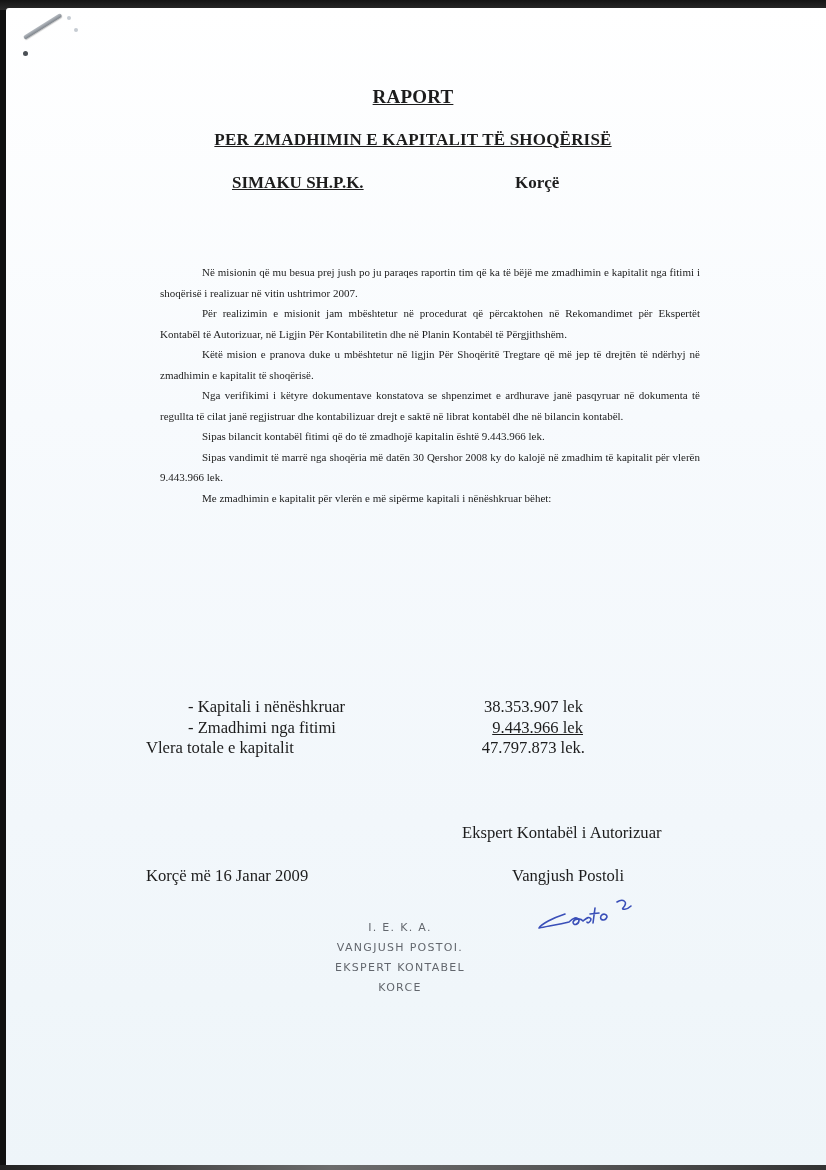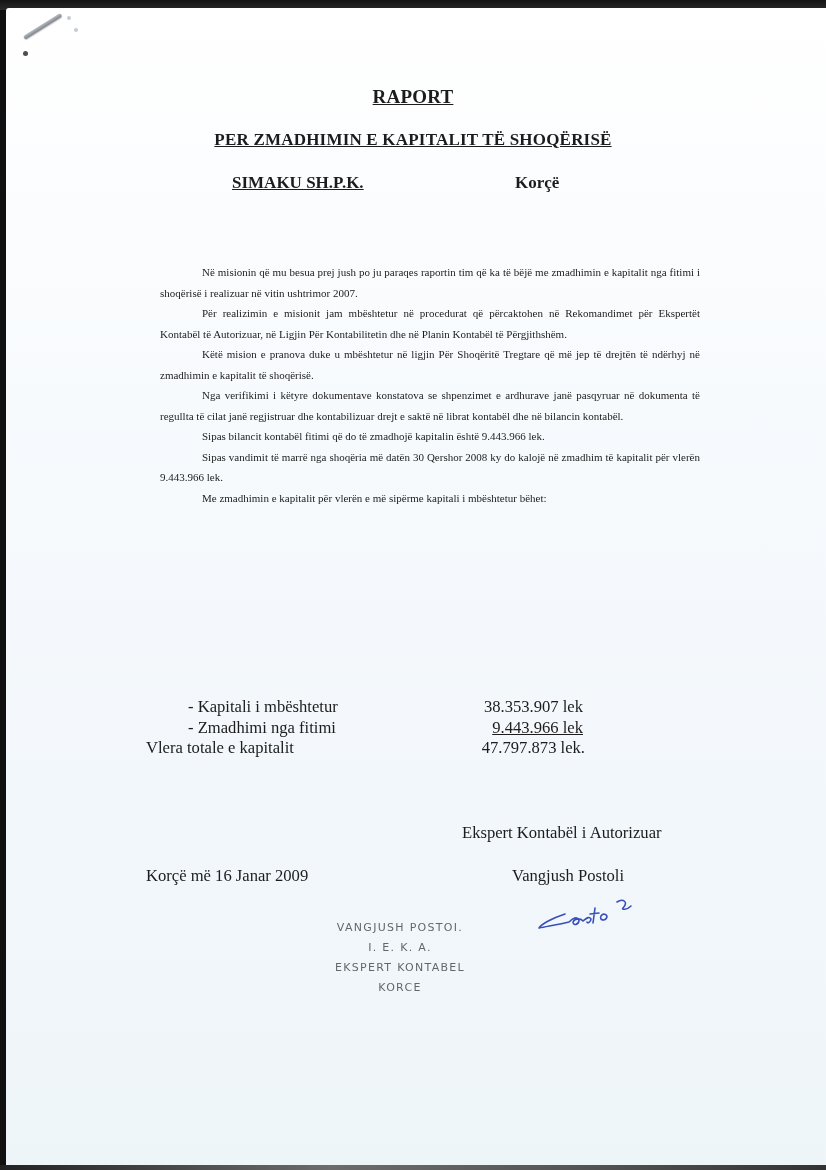--- a/index.html
+++ b/index.html
@@ -207,26 +207,26 @@
 <div class="company">SIMAKU SH.P.K.</div>
 <div class="city">Korçë</div>
 
 <div class="body-text">
   <p>Në misionin që mu besua prej jush po ju paraqes raportin tim që ka të bëjë me zmadhimin e kapitalit nga fitimi i shoqërisë i realizuar në vitin ushtrimor 2007.</p>
   <p>Për realizimin e misionit jam mbështetur në procedurat që përcaktohen në Rekomandimet për Ekspertët Kontabël të Autorizuar, në Ligjin Për Kontabilitetin dhe në Planin Kontabël të Përgjithshëm.</p>
   <p>Këtë mision e pranova duke u mbështetur në ligjin Për Shoqëritë Tregtare që më jep të drejtën të ndërhyj në zmadhimin e kapitalit të shoqërisë.</p>
   <p>Nga verifikimi i këtyre dokumentave konstatova se shpenzimet e ardhurave janë pasqyruar në dokumenta të regullta të cilat janë regjistruar dhe kontabilizuar drejt e saktë në librat kontabël dhe në bilancin kontabël.</p>
   <p>Sipas bilancit kontabël fitimi që do të zmadhojë kapitalin është 9.443.966 lek.</p>
   <p>Sipas vandimit të marrë nga shoqëria më datën 30 Qershor 2008 ky do kalojë në zmadhim të kapitalit për vlerën 9.443.966 lek.</p>
-  <p>Me zmadhimin e kapitalit për vlerën e më sipërme kapitali i mbështetur bëhet:</p>
+  <p>Me zmadhimin e kapitalit për vlerën e më sipërme kapitali i nënëshkruar bëhet:</p>
 </div>
 
 <div class="capital-table">
   <div class="cap-row">
-    <span class="cap-label">-  Kapitali i mbështetur</span>
+    <span class="cap-label">-  Kapitali i nënëshkruar</span>
     <span class="cap-value">38.353.907 lek</span>
   </div>
   <div class="cap-row">
     <span class="cap-label">-  Zmadhimi nga fitimi</span>
     <span class="cap-value underlined"><span style="padding-left:12px;">9.443.966 lek</span></span>
   </div>
   <div class="cap-row">
     <span class="cap-label total">Vlera totale e kapitalit</span>
     <span class="cap-value total">47.797.873 lek.</span>
   </div>
@@ -234,19 +234,19 @@
 
 <div class="sig-role">Ekspert Kontabël i Autorizuar</div>
 <div class="place-date">Korçë më 16 Janar 2009</div>
 <div class="sig-name">Vangjush Postoli</div>
 
 <svg class="signature" viewBox="0 0 120 48">
   <path d="M30 26 C 18 30, 6 36, 4 40 C 14 38, 26 36, 34 34 C 38 30, 42 28, 44 32 C 44 37, 38 38, 38 34 C 40 30, 46 30, 48 33 C 52 30, 54 28, 56 31 C 56 34, 52 36, 52 34 M 60 20 L 58 35 M 55 26 L 64 25 M 66 28 C 64 32, 70 34, 72 29 C 72 26, 68 25, 66 28 M 82 14 C 88 10, 94 14, 88 20 C 86 22, 92 22, 96 18" fill="none" stroke="#3a4fb8" stroke-width="1.6" stroke-linecap="round" stroke-linejoin="round"></path>
 </svg>
 
 <div class="stamp">
+  <div>I. E. K. A.</div>
   <div>VANGJUSH POSTOI.</div>
-  <div>I. E. K. A.</div>
   <div>EKSPERT KONTABEL</div>
   <div>KORCE</div>
 </div>
 
 <div class="bottom-edge"></div>
 
 </body></html>

